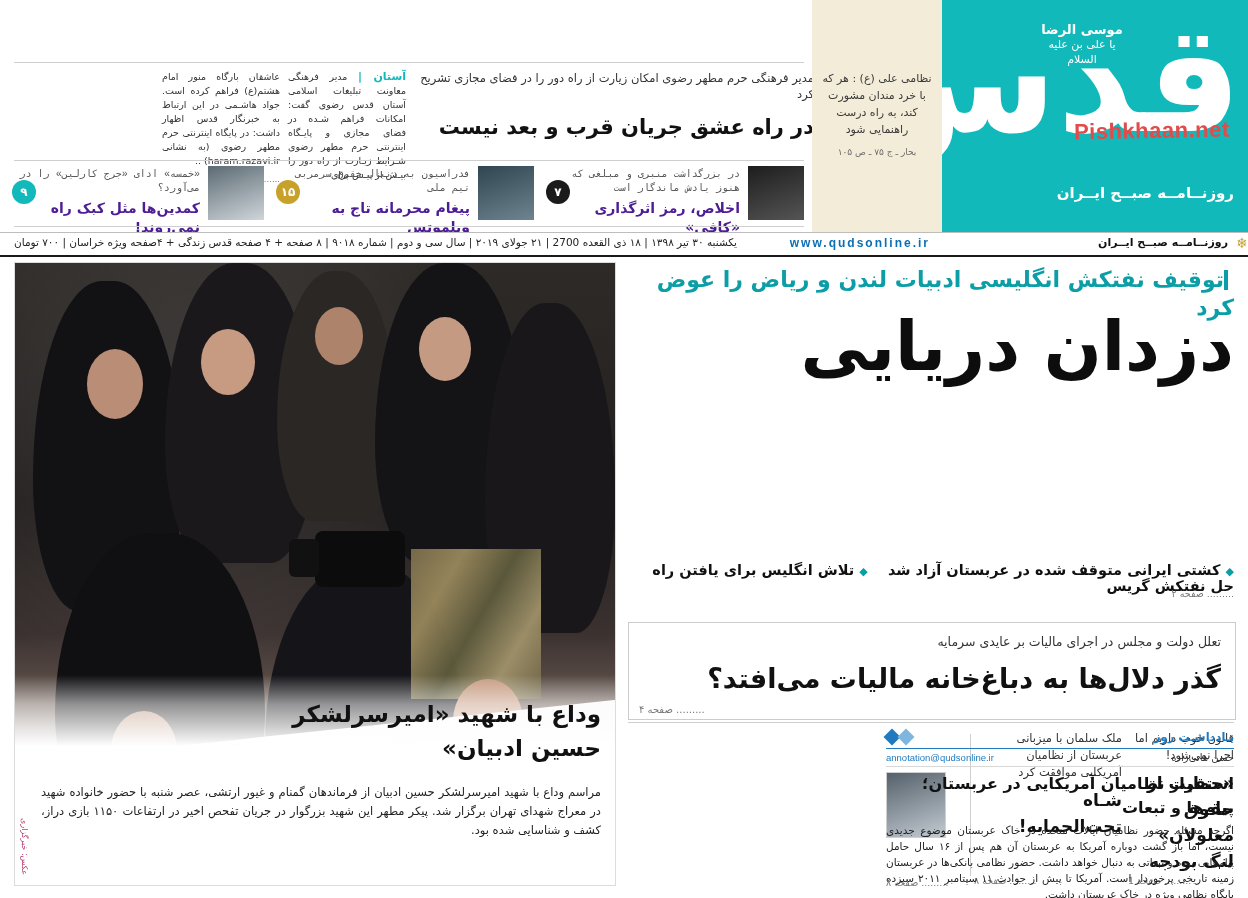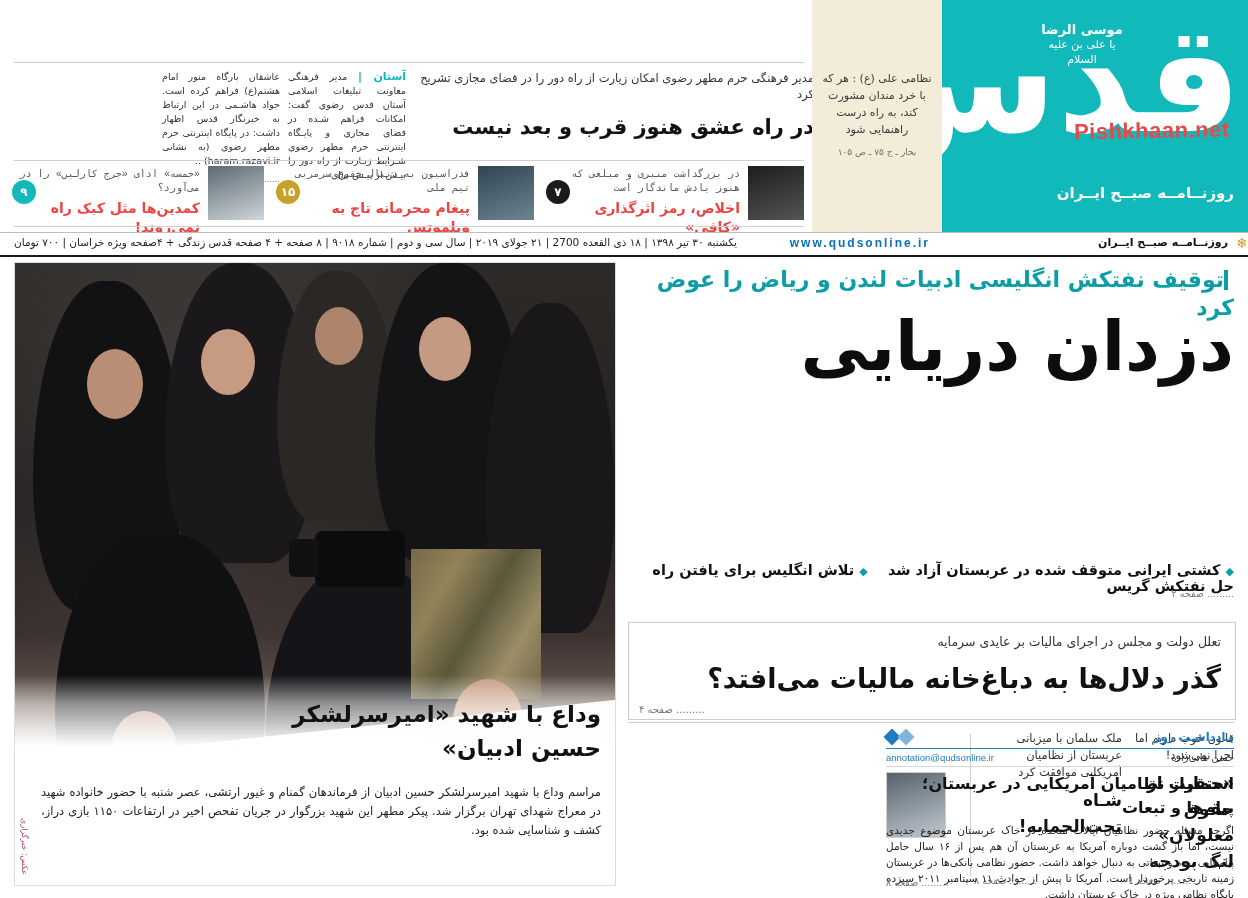--- a/index.html
+++ b/index.html
@@ -89,21 +89,21 @@
   .teaser .photo{
     position:absolute;right:0;top:0;width:56px;height:54px;background:#b9c2c8;overflow:hidden;
   }
   .teaser .photo.p1{background:linear-gradient(160deg,#5c6a73,#cfd6da);}
   .teaser .photo.p2{background:linear-gradient(160deg,#2f4550,#6e8490);}
   .teaser .photo.p3{background:linear-gradient(160deg,#1d1d1d,#555);}
   .teaser .txt{
     position:absolute;right:64px;top:2px;width:190px;direction:rtl;text-align:right;
   }
   .teaser .sub{font-size:10px;color:#555;line-height:14px;font-family:Liberation Mono, monospace;}
-  .teaser .title{font-size:14px;font-weight:bold;color:#ef4444;line-height:19px;margin-top:3px;}
+  .teaser .title{font-size:14px;font-weight:bold;color:#4c1d95;line-height:19px;margin-top:3px;}
   .teaser .num{
     position:absolute;left:-2px;top:14px;width:24px;height:24px;border-radius:50%;
     background:#12b9bb;color:#fff;font-size:12px;font-weight:bold;
     display:flex;align-items:center;justify-content:center;
   }
   .teaser .num.gold{background:#c8a12b;}
   .teaser .num.dark{background:#1b1b1b;}
 
   .mast-bottomline{position:absolute;left:14px;top:226px;width:790px;height:1px;background:#cfcfcf;}
 
@@ -302,21 +302,21 @@
 <div class="page">
 
   <div class="masthead">
 
     <div class="mast-left">
       <div class="topline"></div>
 
       <div class="top-block">
         <div class="tb-lead">
           <div class="kicker">مدیر فرهنگی حرم مطهر رضوی امکان زیارت از راه دور را در فضای مجازی تشریح کرد</div>
-          <div class="headline">در راه عشق هنوز قرب و بعد نیست</div>
+          <div class="headline">در راه عشق جریان قرب و بعد نیست</div>
         </div>
         <div class="tb-col2">
           <span class="tag">آستان |</span>
           <span>مدیر فرهنگی معاونت تبلیغات اسلامی آستان قدس رضوی گفت: امکانات فراهم شـده در فضای مجازی و پایـگاه اینترنتی حرم مطهر رضوی شـرایط زیـارت از راه دور را بیـش از پیـش برای</span>
         </div>
         <div class="tb-col3">
           <span>عاشقان بارگاه منور امام هشتم(ع) فراهم کرده است. جواد هاشـمی در این ارتباط به خبرنگار قدس اظهار داشت: در پایگاه اینترنتی حرم مطهر رضوی (به نشانی haram.razavi.ir) ..</span>
           <span class="more">......... صفحه ۳</span>
         </div>
       </div>

